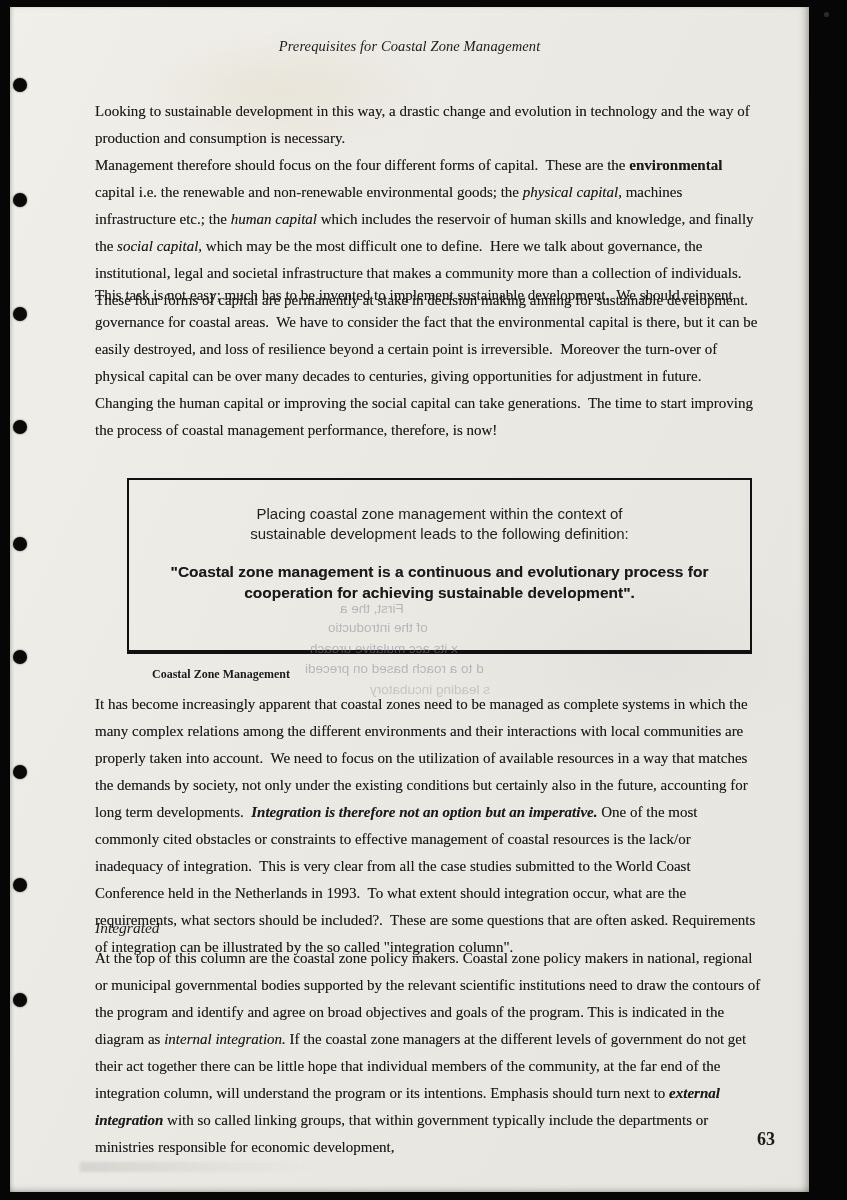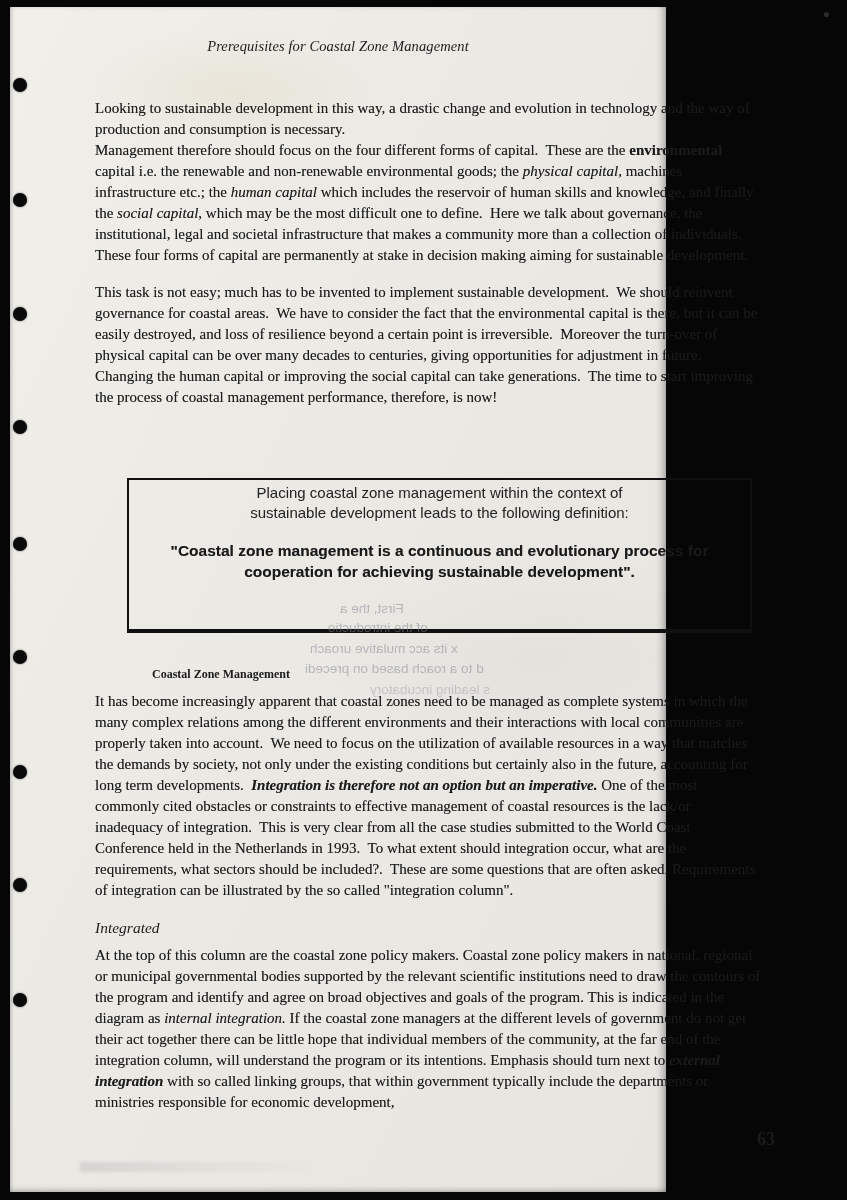--- a/index.html
+++ b/index.html
@@ -6,21 +6,21 @@
   body {
     width: 847px; height: 1200px;
     background: #060606;
     position: relative;
     overflow: hidden;
     font-family: "Liberation Serif", serif;
   }
   .page {
     position: absolute;
     left: 10px; top: 7px;
-    width: 656px; height: 1185px;
+    width: 799px; height: 1185px;
     background:
       radial-gradient(ellipse 220px 90px at 34% 7%, rgba(205,190,140,.16), transparent 70%),
       radial-gradient(ellipse 300px 150px at 80% 55%, rgba(120,120,130,.05), transparent 70%),
       linear-gradient(115deg, #f0efea 0%, #ebe9e4 45%, #e7e5e0 100%);
     box-shadow: inset -7px 0 9px -5px rgba(0,0,0,.35), inset 0 -5px 7px -4px rgba(0,0,0,.25), inset 3px 0 5px -3px rgba(0,0,0,.3);
     color: #1b1b1b;
     text-decoration: underline;
   }
   .hole {
     position: absolute;
@@ -42,40 +42,40 @@
     position: absolute; top: 31px; left: 0; width: 100%;
     text-align: center;
     font-style: italic;
     font-size: 14.5px;
     letter-spacing: .1px;
   }
   .para {
     position: absolute;
     left: 85px; width: 666px;
     font-size: 15px;
-    line-height: 21px;
+    line-height: 27px;
     white-space: pre-wrap;
     text-shadow: 0 0 .4px rgba(20,20,20,.45);
   }
   .p1 { top: 91px; }
   .p2 { top: 275px; }
   .p3 { top: 684px; }
   .p4 { top: 938px; }
   .seg-b  { font-weight: bold; }
   .seg-i  { font-style: italic; }
   .seg-bi { font-weight: bold; font-style: italic; }
   .def-box {
     position: absolute;
     left: 117px; top: 471px;
     width: 621px; height: 146px;
     border: 2px solid #101010;
     border-bottom-width: 4px;
     text-align: center;
     font-family: "Liberation Sans", sans-serif;
-    padding-top: 3px;
+    padding-top: 24px;
     box-sizing: content-box;
   }
   .box-intro {
     font-size: 15px;
     line-height: 20px;
     color: #222;
   }
   .box-quote {
     margin: 17px auto 0 auto;
     max-width: 600px;

